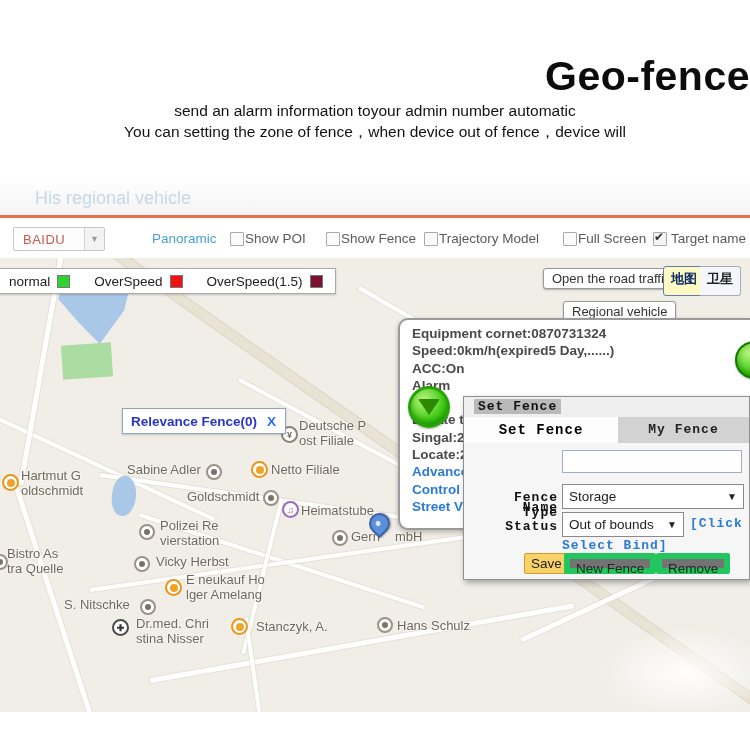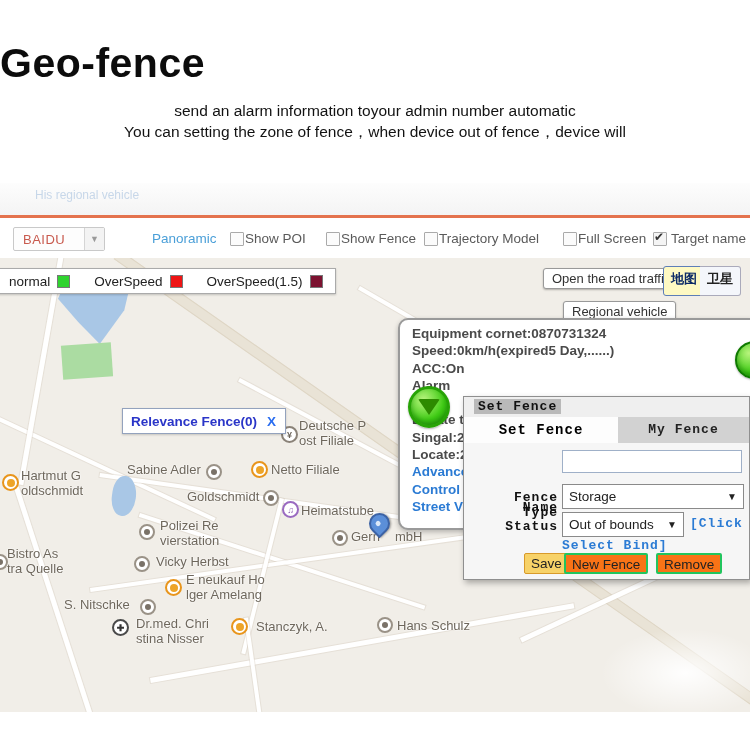--- a/index.html
+++ b/index.html
@@ -1,25 +1,25 @@
 <!DOCTYPE html>
 <html><head>
 <meta charset="utf-8">
 <style>
   html,body{margin:0;padding:0;background:#fff;}
   body{width:750px;height:750px;overflow:hidden;font-family:"Liberation Sans",sans-serif;position:relative;}
   .abs{position:absolute;}
 
   
-  .hero-title{left:0;top:40px;width:750px;text-align:left;font-size:41px;font-weight:600;color:#0c0c0c;letter-spacing:.5px;}
+  .hero-title{left:0;top:53px;width:750px;text-align:right;font-size:41px;font-weight:600;color:#0c0c0c;letter-spacing:.5px;}
   .hero-sub{left:0;top:100px;width:750px;text-align:center;font-size:15.5px;color:#121212;line-height:21px;}
 
   
   .app-header{left:0;top:183px;width:750px;height:32px;background:linear-gradient(#fdfdfd,#f4f4f4);}
-  .app-tab-title{left:35px;top:5px;font-size:12px;color:#c7d7e9;}
+  .app-tab-title{left:35px;top:5px;font-size:18px;color:#c7d7e9;}
   .accent-line{left:0;top:215px;width:750px;height:3px;background:#e4734e;}
   .toolbar{left:0;top:218px;width:750px;height:40px;background:#fff;border-bottom:1px solid #e3e3e3;}
   .combo{left:13px;top:9px;width:90px;height:22px;border:1px solid #c9c9c9;border-radius:2px;background:#fdfdfd;display:flex;align-items:center;}
   .combo-text{flex:1;padding-left:9px;font-size:13px;color:#c85a4e;letter-spacing:.5px;}
   .combo-arrow{width:19px;height:100%;border-left:1px solid #d5d5d5;background:#f3f3f3;color:#9a9a9a;font-size:9px;display:flex;align-items:center;justify-content:center;}
   .tb-link{top:13px;font-size:13.5px;color:#4a9fd8;}
   .cb{top:14px;width:12px;height:12px;border:1px solid #aaa;background:#fbfbfb;border-radius:1px;}
   .cb.checked{background:#f4f4f4;}
   .cb.checked::after{content:"✔";position:absolute;left:0px;top:-3px;font-size:12px;color:#333;}
   .cb-label{top:13px;font-size:13.5px;color:#5a5a5a;white-space:nowrap;}
@@ -75,21 +75,21 @@
   .dlg-title{position:absolute;left:10px;top:2px;background:#b9b9b9;font-size:13px;font-weight:bold;color:#111;padding:0 4px;letter-spacing:1px;}
   .tab{position:absolute;top:20px;height:26px;line-height:26px;text-align:center;font-weight:bold;letter-spacing:1px;}
   .tab.active{left:0;width:154px;background:#fdfdfd;font-size:14px;color:#000;}
   .tab.inactive{left:154px;width:131px;background:#d2d2d2;font-size:13px;color:#222;}
   .dlg-label{position:absolute;text-align:right;font-size:13px;font-weight:bold;color:#111;letter-spacing:1px;}
   .dlg-input{position:absolute;left:98px;top:53px;width:178px;height:21px;background:#fff;border:1px solid #9fb0c8;}
   .dlg-select{position:absolute;background:#fff;border:1px solid #8a8a8a;font-family:"Liberation Sans",sans-serif;font-size:13.5px;color:#222;display:flex;align-items:center;}
   .dlg-select .val{flex:1;padding-left:6px;white-space:nowrap;overflow:hidden;}
   .dlg-select .car{width:16px;font-size:10px;color:#222;}
   .blue-mono{position:absolute;color:#2b7bd4;font-size:13px;font-weight:bold;letter-spacing:1px;}
-  .dlg-btn{position:absolute;top:156px;height:21px;background:#f97316;border:2px solid #22c55e;border-radius:2px;font-family:"Liberation Sans",sans-serif;font-size:13.5px;color:#222;padding:0 6px;line-height:19px;}
+  .dlg-btn{position:absolute;top:156px;height:21px;background:#737373;border:6px solid #22c55e;border-radius:2px;font-family:"Liberation Sans",sans-serif;font-size:13.5px;color:#222;padding:0 6px;line-height:19px;}
   .dlg-btn.save{background:#f7d268;border:1px solid #d89a2a;}
 </style>
 </head>
 <body>
 
 <div class="abs hero-title">Geo-fence</div>
 <div class="abs hero-sub">
   <div>send an alarm information toyour admin number automatic</div>
   <div>You can setting the zone of fence，when device out of fence，device will</div>
 </div>

